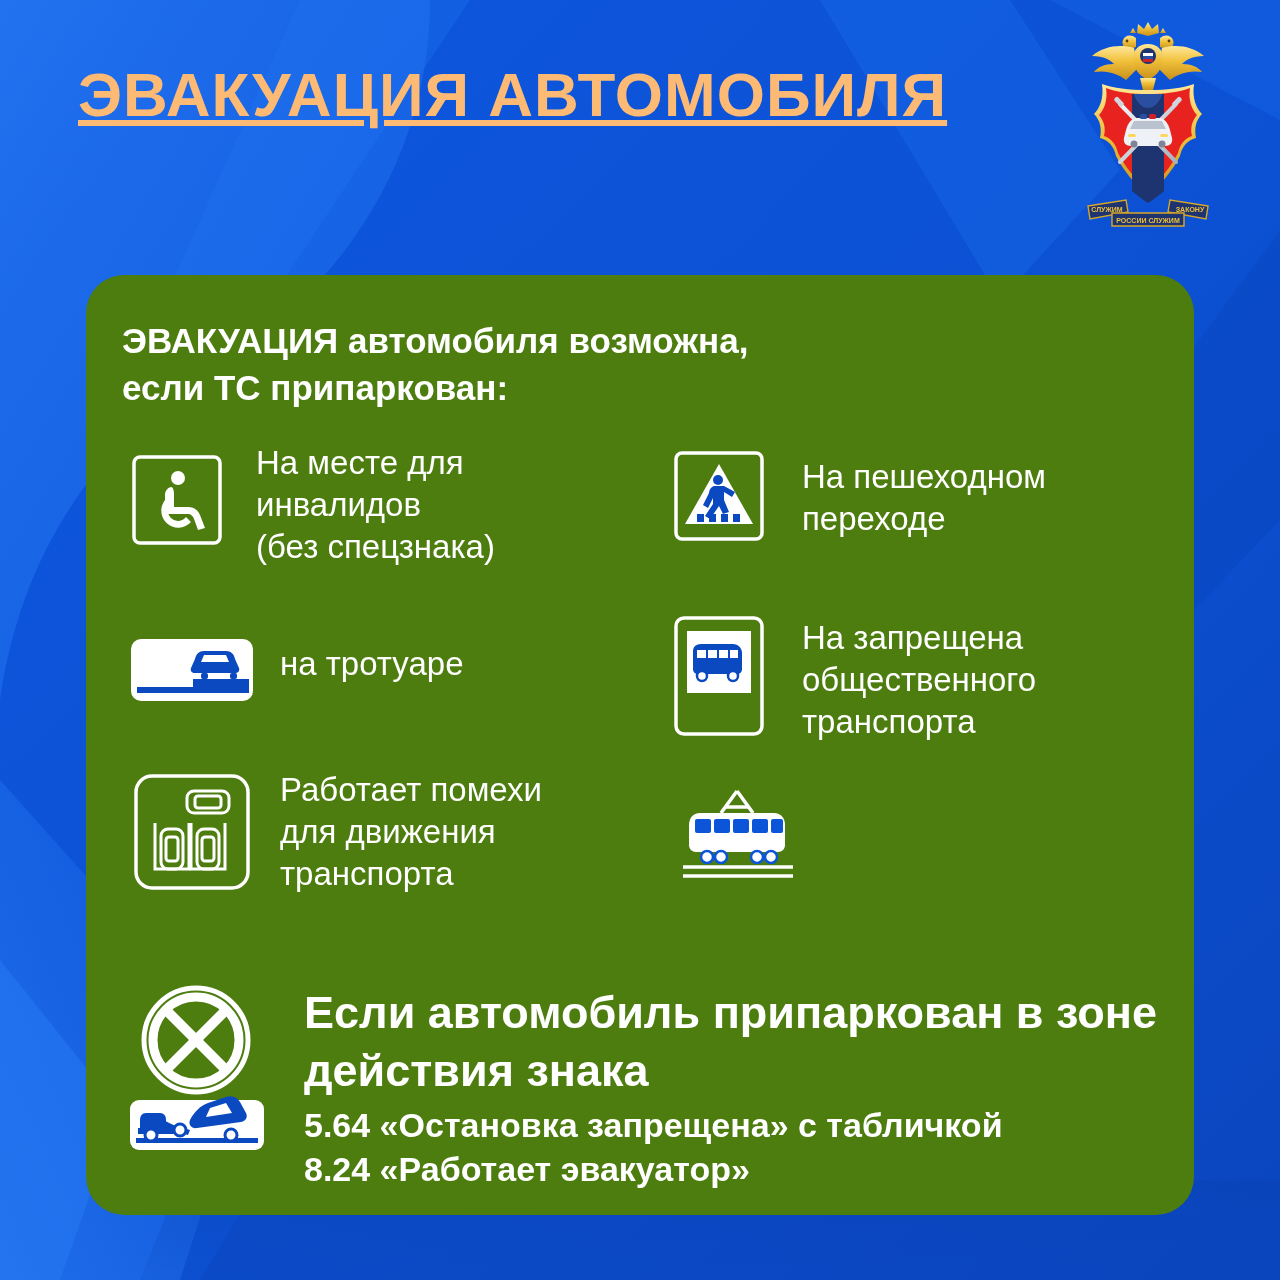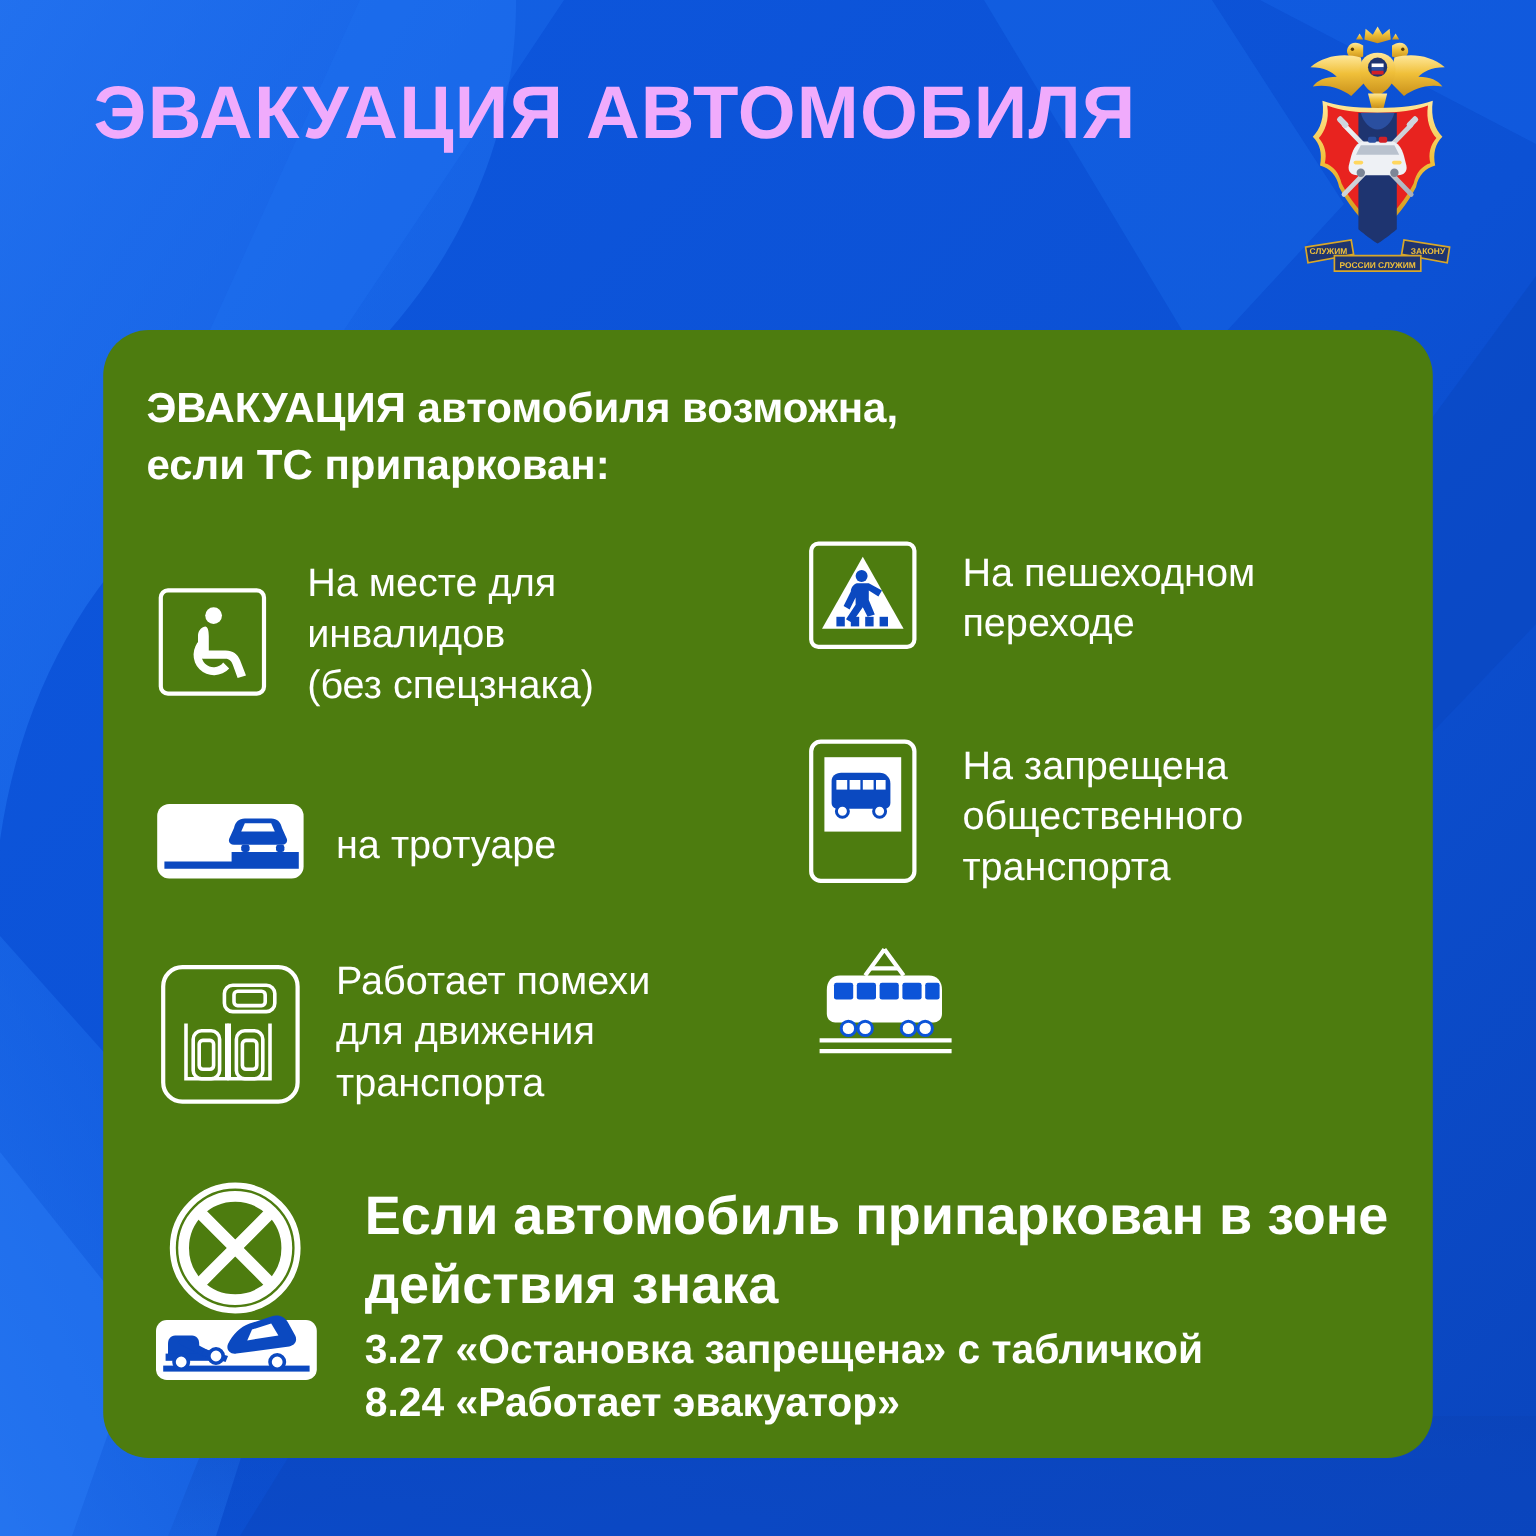--- a/index.html
+++ b/index.html
@@ -20,26 +20,27 @@
   
   .header {
     position: absolute;
     top: 0; left: 0; right: 0;
     height: 270px;
   }
   .title {
     position: absolute;
     left: 78px;
     top: 62px;
-    color: #f0abfc;
+    color: #fdba74;
     font-size: 62px;
     font-weight: bold;
     letter-spacing: 1px;
     line-height: 1.05;
     white-space: nowrap;
+    text-decoration: underline;
   }
 
   .emblem {
     position: absolute;
     right: 48px;
     top: 16px;
     width: 168px;
     height: 216px;
   }
   .emblem svg { width: 100%; height: 100%; display: block; }
@@ -73,21 +74,21 @@
     top: 165px;
     width: 1080px;
   }
   .row { display: flex; }
 
   .cell {
     display: flex;
     align-items: flex-start;
     box-sizing: border-box;
   }
-  .cell.left  { width: 560px; padding-left: 18px; align-items: center; }
+  .cell.left  { width: 560px; padding-left: 18px; }
   .cell.right { width: 520px; padding-left: 0px; }
 
   .icon-box {
     flex: 0 0 auto;
     display: flex;
     align-items: center;
     justify-content: center;
   }
   .icon-box svg { display: block; }
 
@@ -493,17 +494,17 @@
             <circle cx="33" cy="155" r="6"></circle>
             <circle cx="62" cy="150" r="6"></circle>
             <circle cx="113" cy="155" r="6"></circle>
           </g>
         </g>
       </svg>
     </div>
     <div class="txt">
       <div class="regular">Если автомобиль припаркован в зоне
 действия знака</div>
-      <div class="strong">3.27 «Остановка запрещена» с табличкой
+      <div class="strong">5.64 «Остановка запрещена» с табличкой
 8.24 «Работает эвакуатор»</div>
     </div>
   </div>
 </div>
 
 </body></html>

